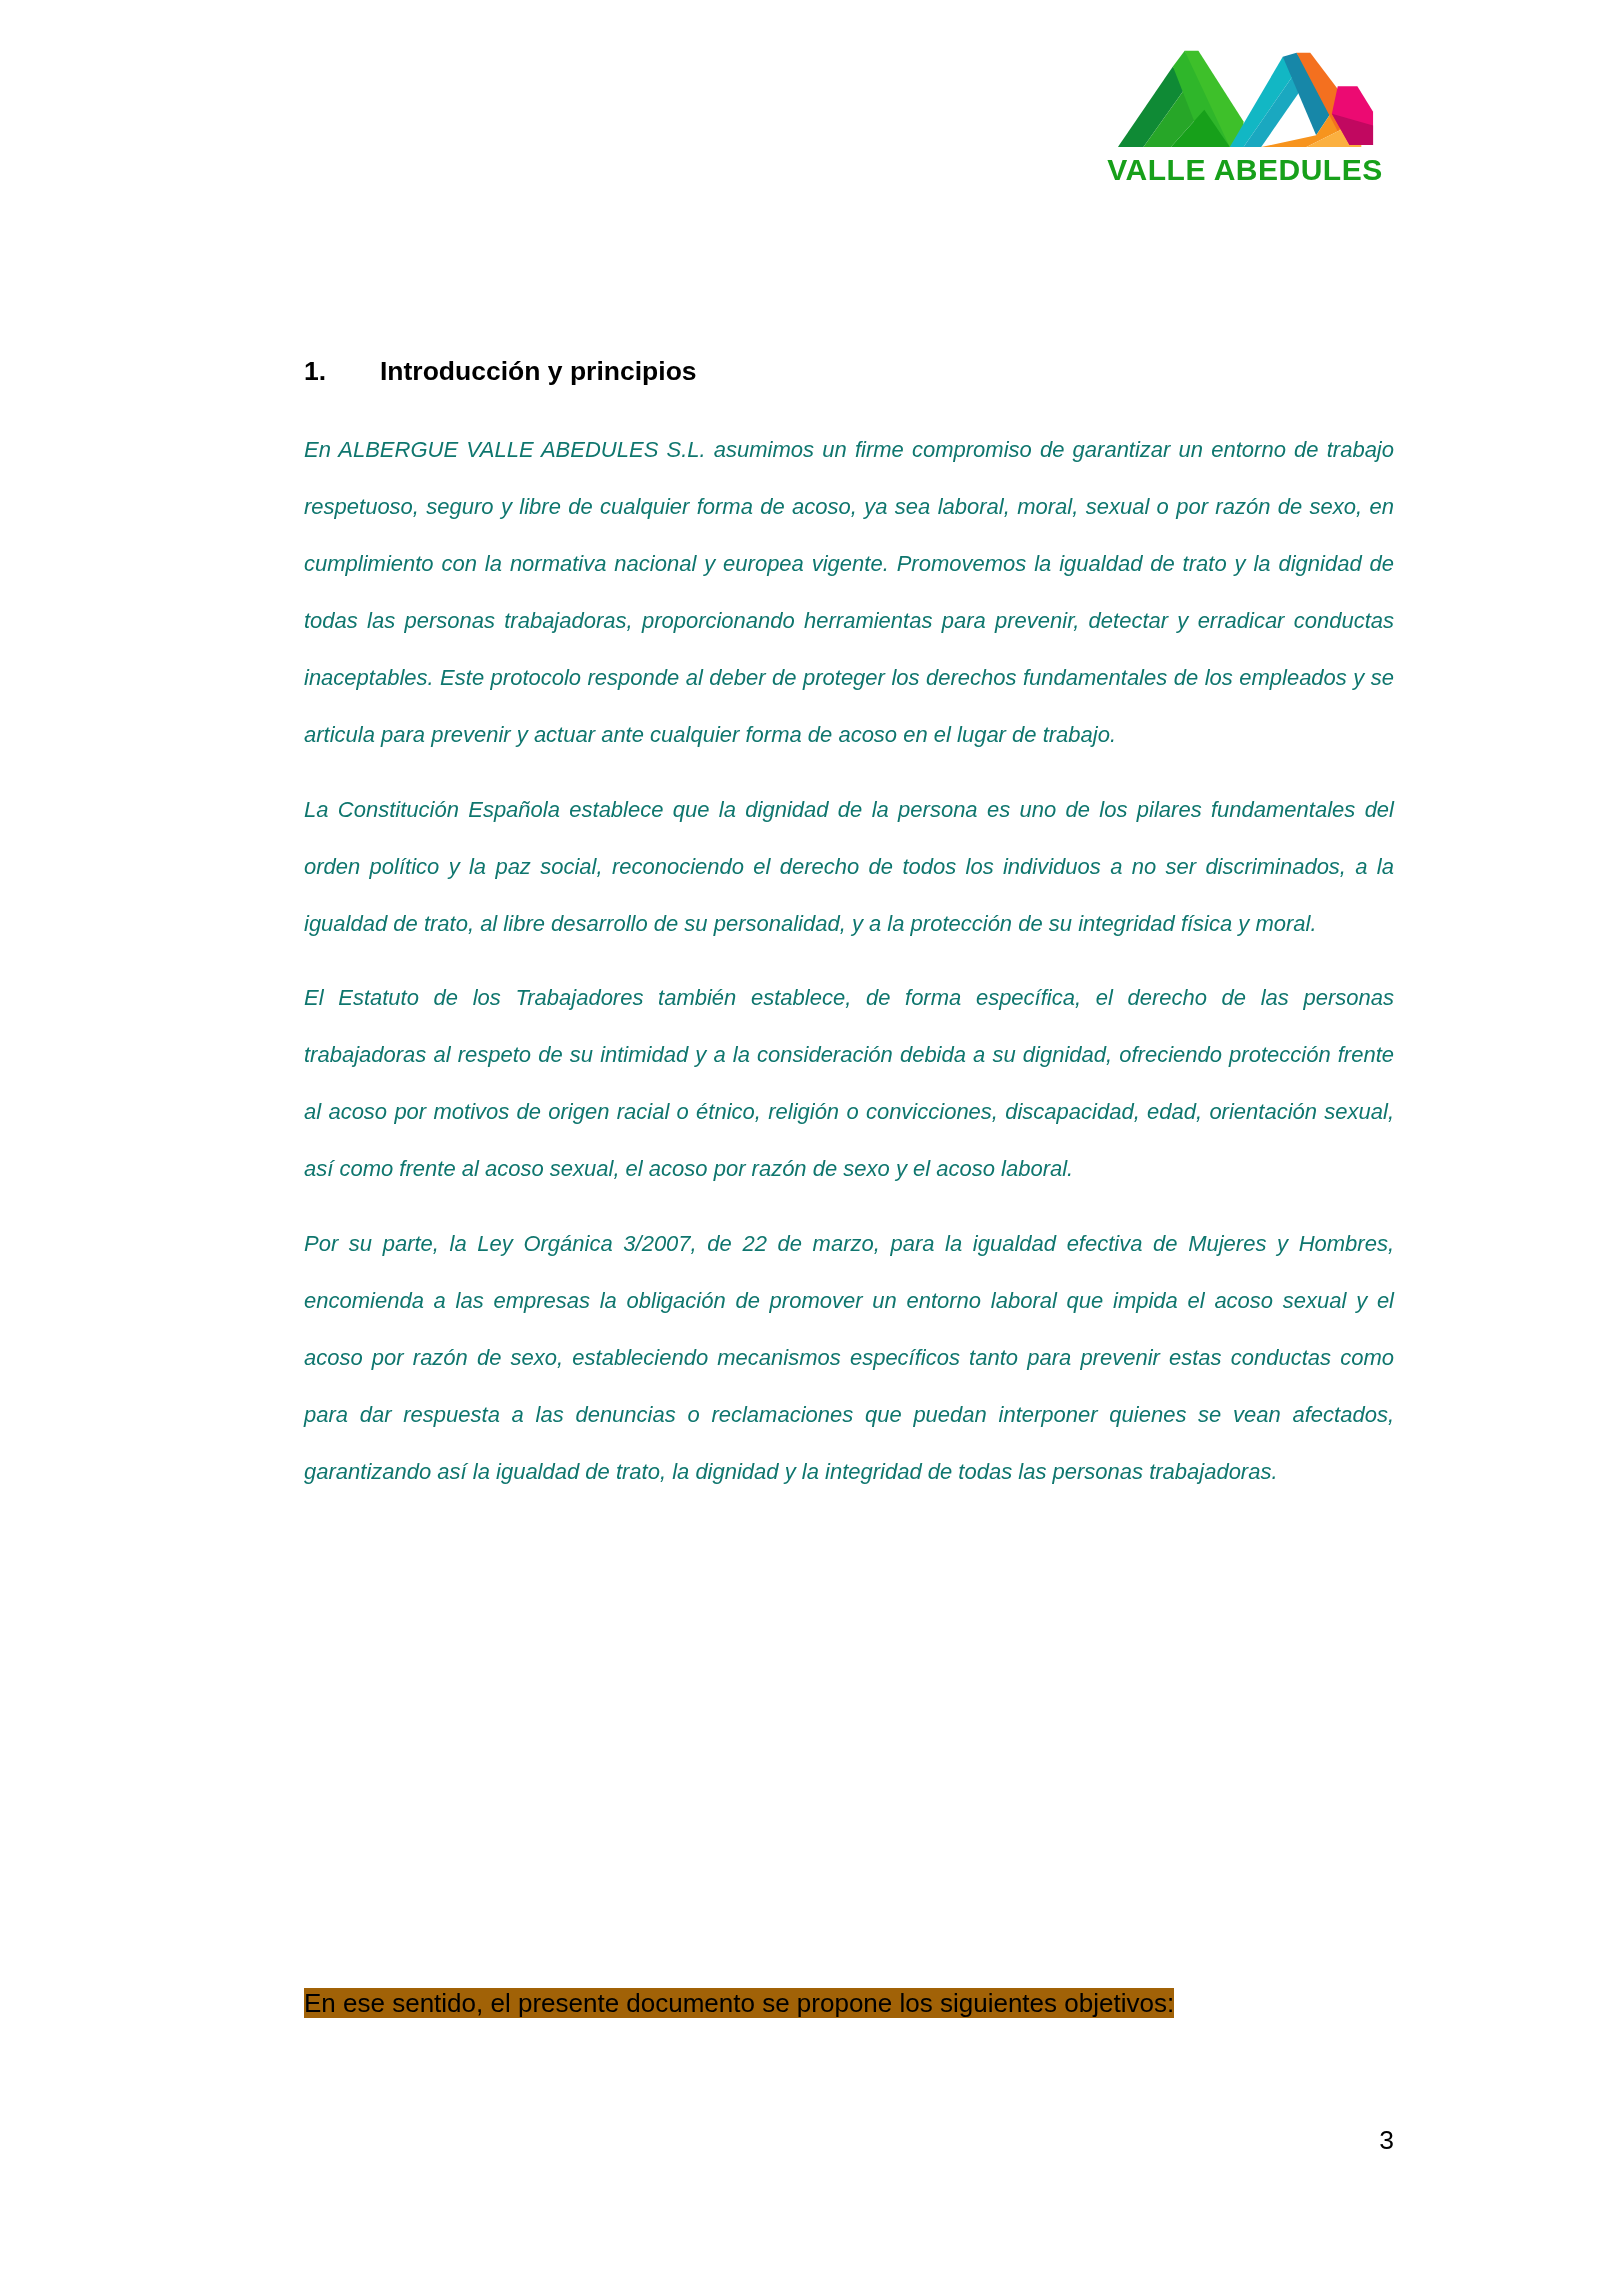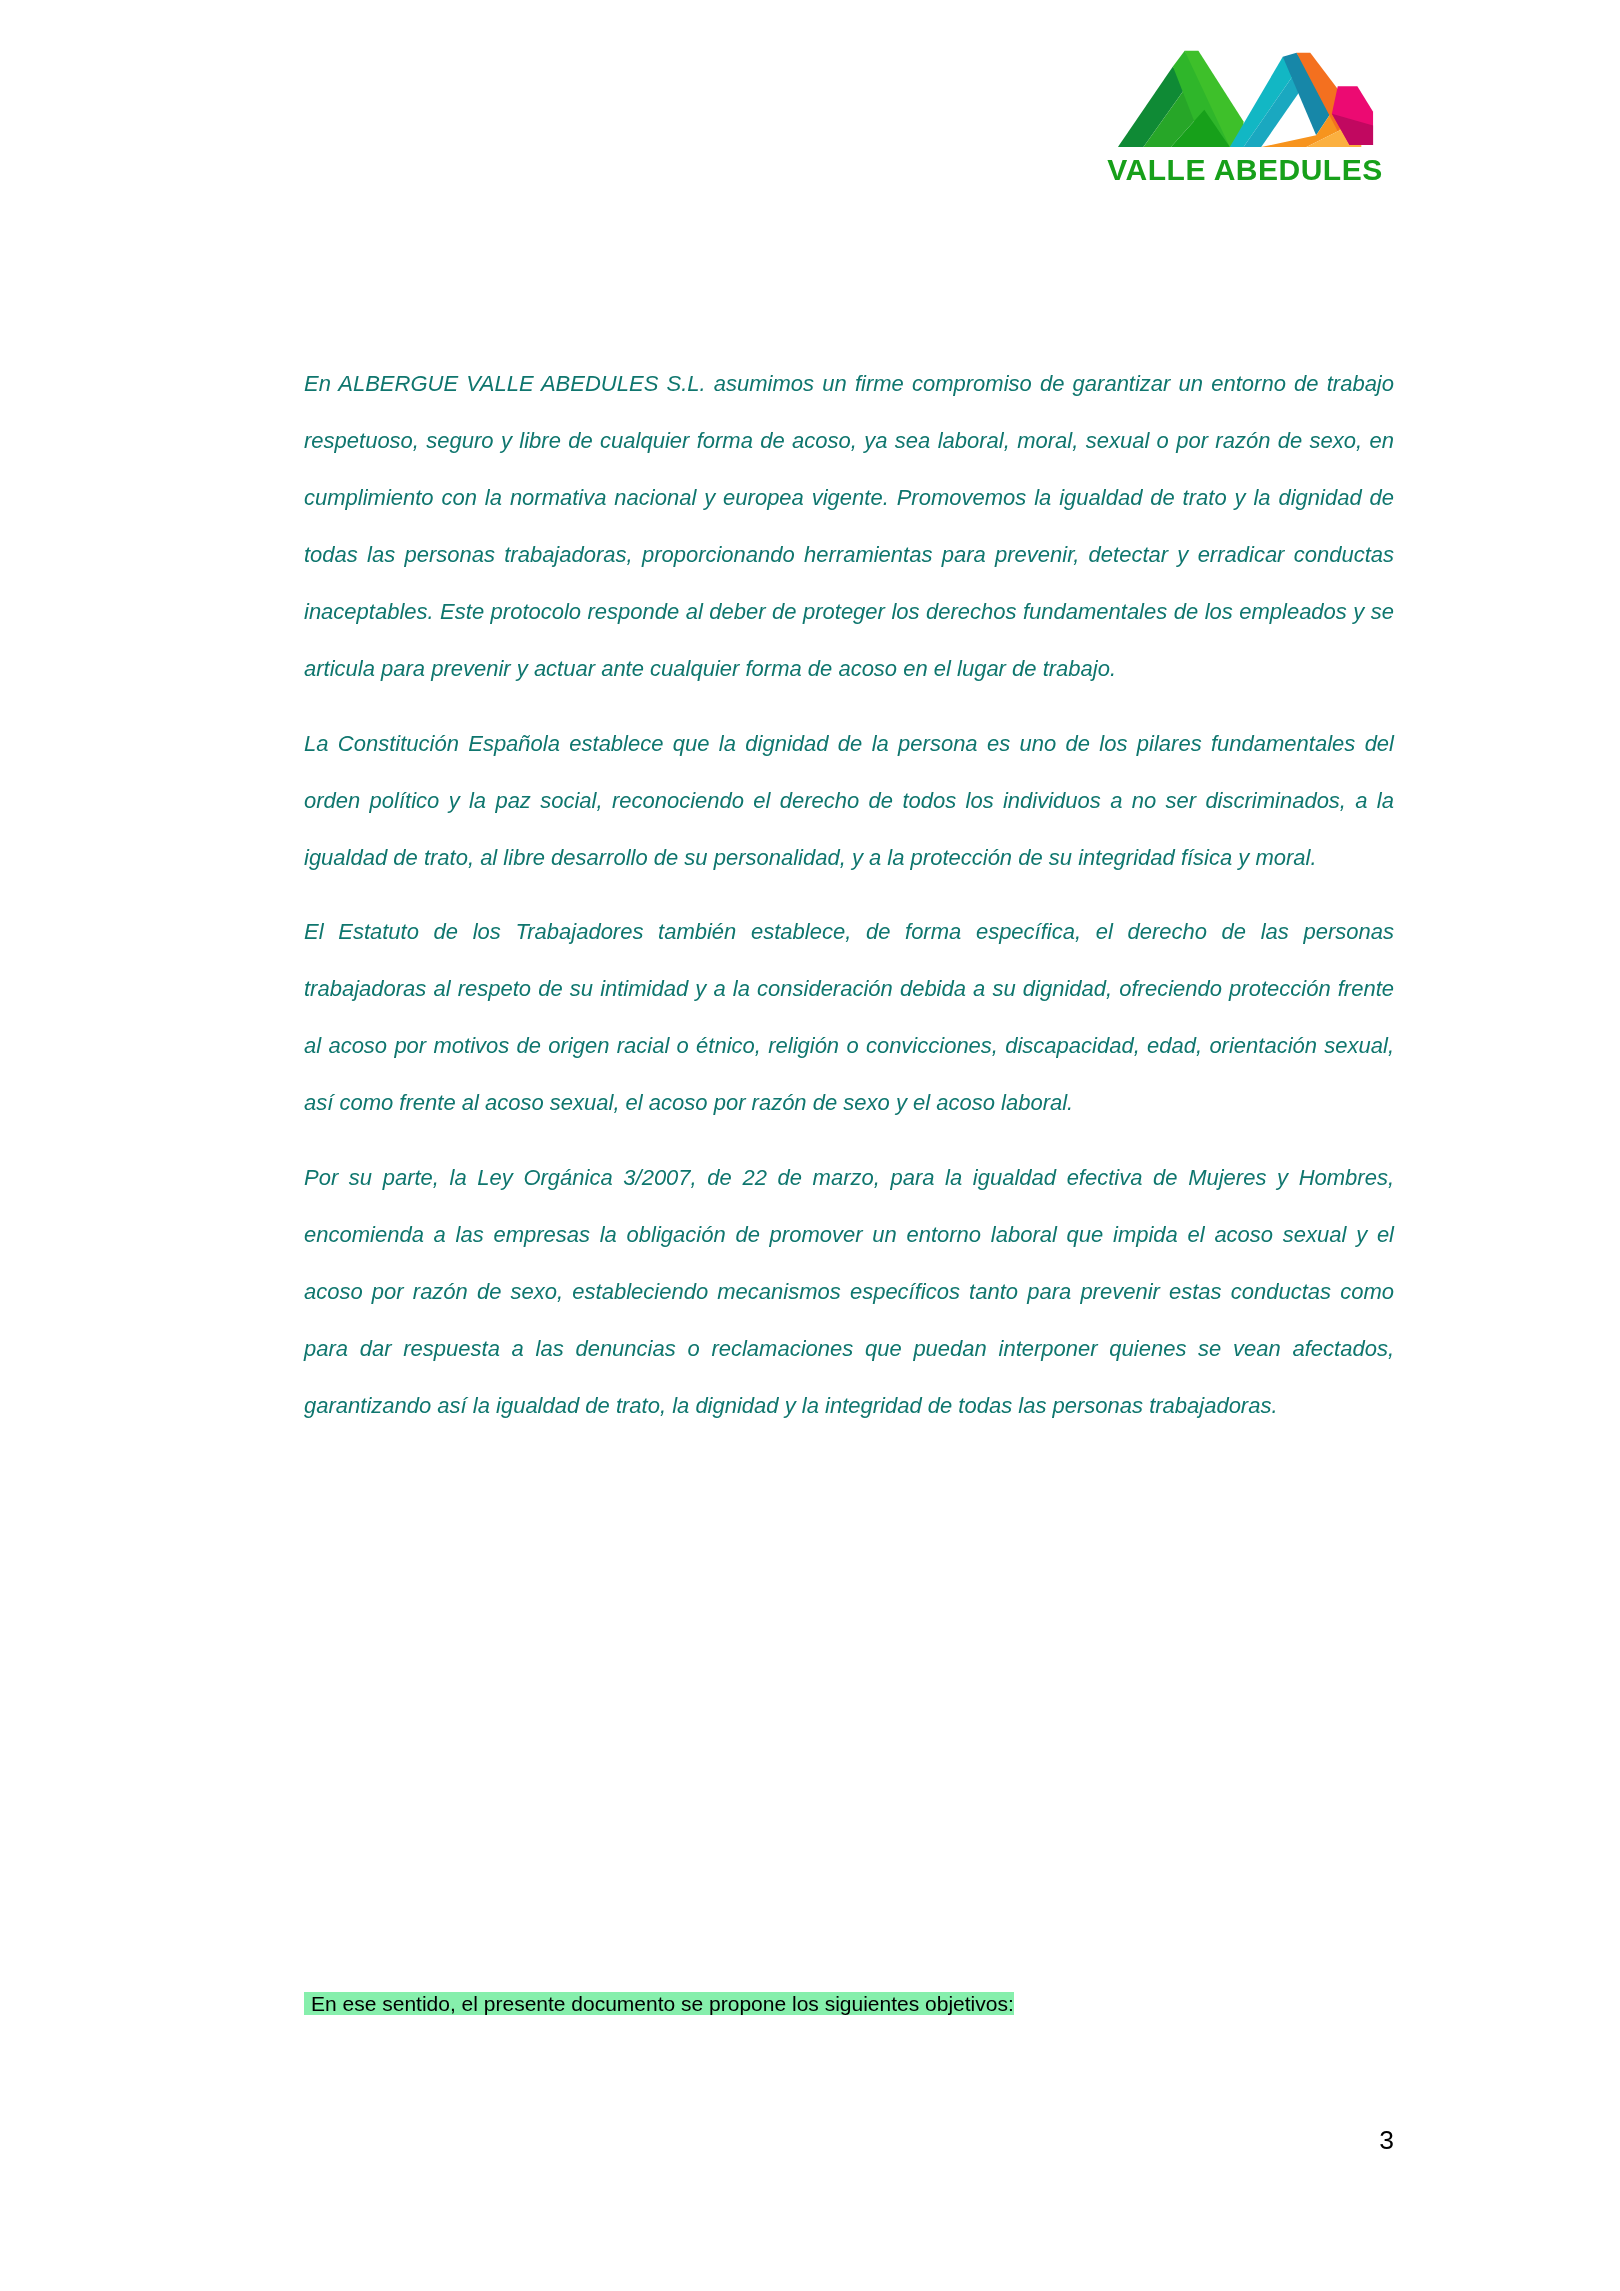--- a/index.html
+++ b/index.html
@@ -91,26 +91,25 @@
 
   
   .highlight-block {
     position: absolute;
     left: 304px;
     top: 1982px;
     width: 1090px;
   }
   .highlight-text {
     display: inline;
-    font-size: 21px;
+    font-size: 26px;
     line-height: 43px;
-    background-color: #86efac;
+    background-color: #a16207;
     color: #000000;
     box-decoration-break: clone;
-    padding-left: 7px;
     -webkit-box-decoration-break: clone;
   }
 
   
   .page-number {
     position: absolute;
     left: 0;
     top: 2125px;
     width: 1394px;
     text-align: right;
@@ -142,20 +141,23 @@
 
         <polygon points="228,46 248,46 264,72 264,106 240,106 222,74" fill="#ec0a72"></polygon>
         <polygon points="222,74 240,106 264,106 264,86" fill="#c10860"></polygon>
       </svg>
       <span class="logo-wordmark">VALLE ABEDULES</span>
     </div>
   </div>
 
   <div class="content">
 
+    <h2 class="section-heading">
+      <span class="num">1.</span><span>Introducción y principios</span>
+    </h2>
 
     <p class="body-text">En ALBERGUE VALLE ABEDULES S.L. asumimos un firme compromiso de garantizar un entorno de trabajo respetuoso, seguro y libre de cualquier forma de acoso, ya sea laboral, moral, sexual o por razón de sexo, en cumplimiento con la normativa nacional y europea vigente. Promovemos la igualdad de trato y la dignidad de todas las personas trabajadoras, proporcionando herramientas para prevenir, detectar y erradicar conductas inaceptables. Este protocolo responde al deber de proteger los derechos fundamentales de los empleados y se articula para prevenir y actuar ante cualquier forma de acoso en el lugar de trabajo.</p>
     <p class="body-text">La Constitución Española establece que la dignidad de la persona es uno de los pilares fundamentales del orden político y la paz social, reconociendo el derecho de todos los individuos a no ser discriminados, a la igualdad de trato, al libre desarrollo de su personalidad, y a la protección de su integridad física y moral.</p>
     <p class="body-text">El Estatuto de los Trabajadores también establece, de forma específica, el derecho de las personas trabajadoras al respeto de su intimidad y a la consideración debida a su dignidad, ofreciendo protección frente al acoso por motivos de origen racial o étnico, religión o convicciones, discapacidad, edad, orientación sexual, así como frente al acoso sexual, el acoso por razón de sexo y el acoso laboral.</p>
     <p class="body-text">Por su parte, la Ley Orgánica 3/2007, de 22 de marzo, para la igualdad efectiva de Mujeres y Hombres, encomienda a las empresas la obligación de promover un entorno laboral que impida el acoso sexual y el acoso por razón de sexo, estableciendo mecanismos específicos tanto para prevenir estas conductas como para dar respuesta a las denuncias o reclamaciones que puedan interponer quienes se vean afectados, garantizando así la igualdad de trato, la dignidad y la integridad de todas las personas trabajadoras.</p>
 
   </div>
 
   <div class="highlight-block">
     <span class="highlight-text">En ese sentido, el presente documento se propone los siguientes objetivos:</span>

